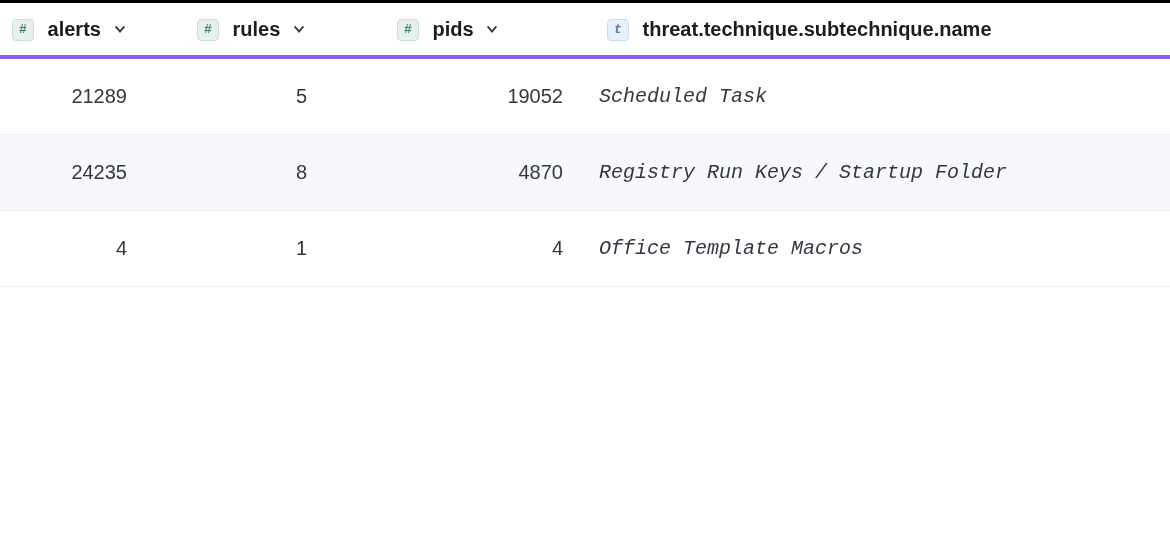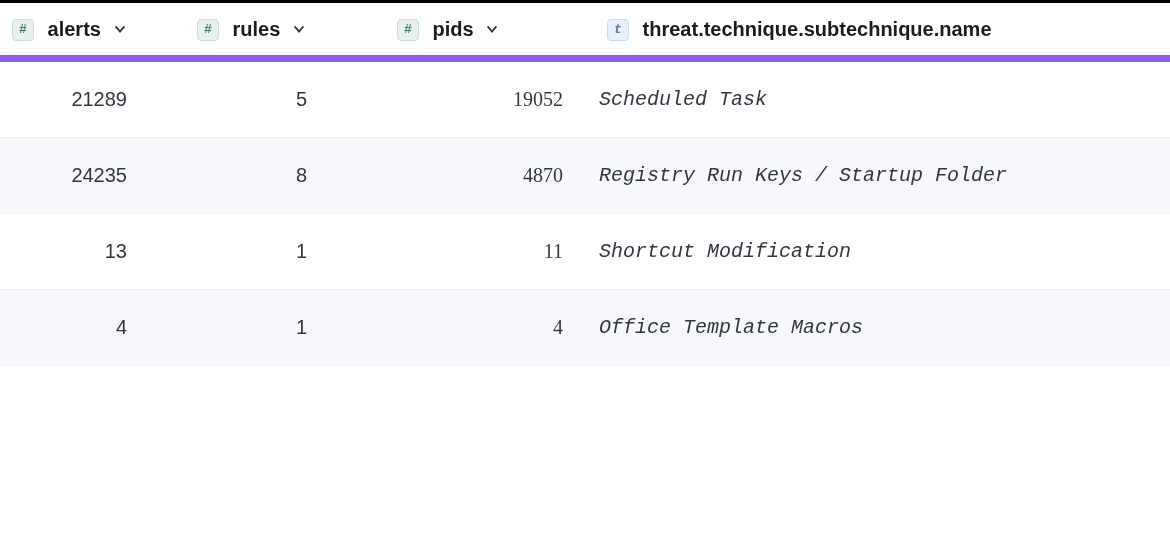--- a/index.html
+++ b/index.html
@@ -17,21 +17,21 @@
     .top-border {
       height: 3px;
       background: #000;
       width: 100%;
     }
     .table {
       width: 100%;
       border-collapse: collapse;
     }
     .table thead tr {
-      border-bottom: 7px solid #8b5cf6;
+      border-bottom: 4px solid #8b5cf6;
     }
     .table th {
       text-align: left;
       padding: 14px 8px 14px 12px;
       font-weight: 700;
       font-size: 20px;
       color: #1a1c21;
       white-space: nowrap;
     }
     .field-token {
@@ -90,21 +90,20 @@
     .num-cell {
       text-align: right;
       font-variant-numeric: tabular-nums;
       padding-right: 58px !important;
     }
     .col-rules-cell {
       padding-right: 78px !important;
     }
     .col-pids-cell {
       padding-right: 32px !important;
-      font-family: Liberation Serif, serif;
     }
     .mono {
       font-family: "SFMono-Regular", Consolas, "Liberation Mono", Menlo, Courier, monospace;
       font-style: italic;
     }
   </style>
 </head>
 <body>
 
 <div class="top-border"></div>
@@ -152,25 +151,19 @@
         <td class="num-cell col-pids-cell">19052</td>
         <td class="mono">Scheduled Task</td>
       </tr>
       <tr>
         <td class="num-cell">24235</td>
         <td class="num-cell col-rules-cell">8</td>
         <td class="num-cell col-pids-cell">4870</td>
         <td class="mono">Registry Run Keys / Startup Folder</td>
       </tr>
       <tr>
-        <td class="num-cell">13</td>
-        <td class="num-cell col-rules-cell">1</td>
-        <td class="num-cell col-pids-cell">11</td>
-        <td class="mono">Shortcut Modification</td>
-      </tr>
-      <tr>
         <td class="num-cell">4</td>
         <td class="num-cell col-rules-cell">1</td>
         <td class="num-cell col-pids-cell">4</td>
         <td class="mono">Office Template Macros</td>
       </tr>
     </tbody>
 </table>
 
 </body></html>

